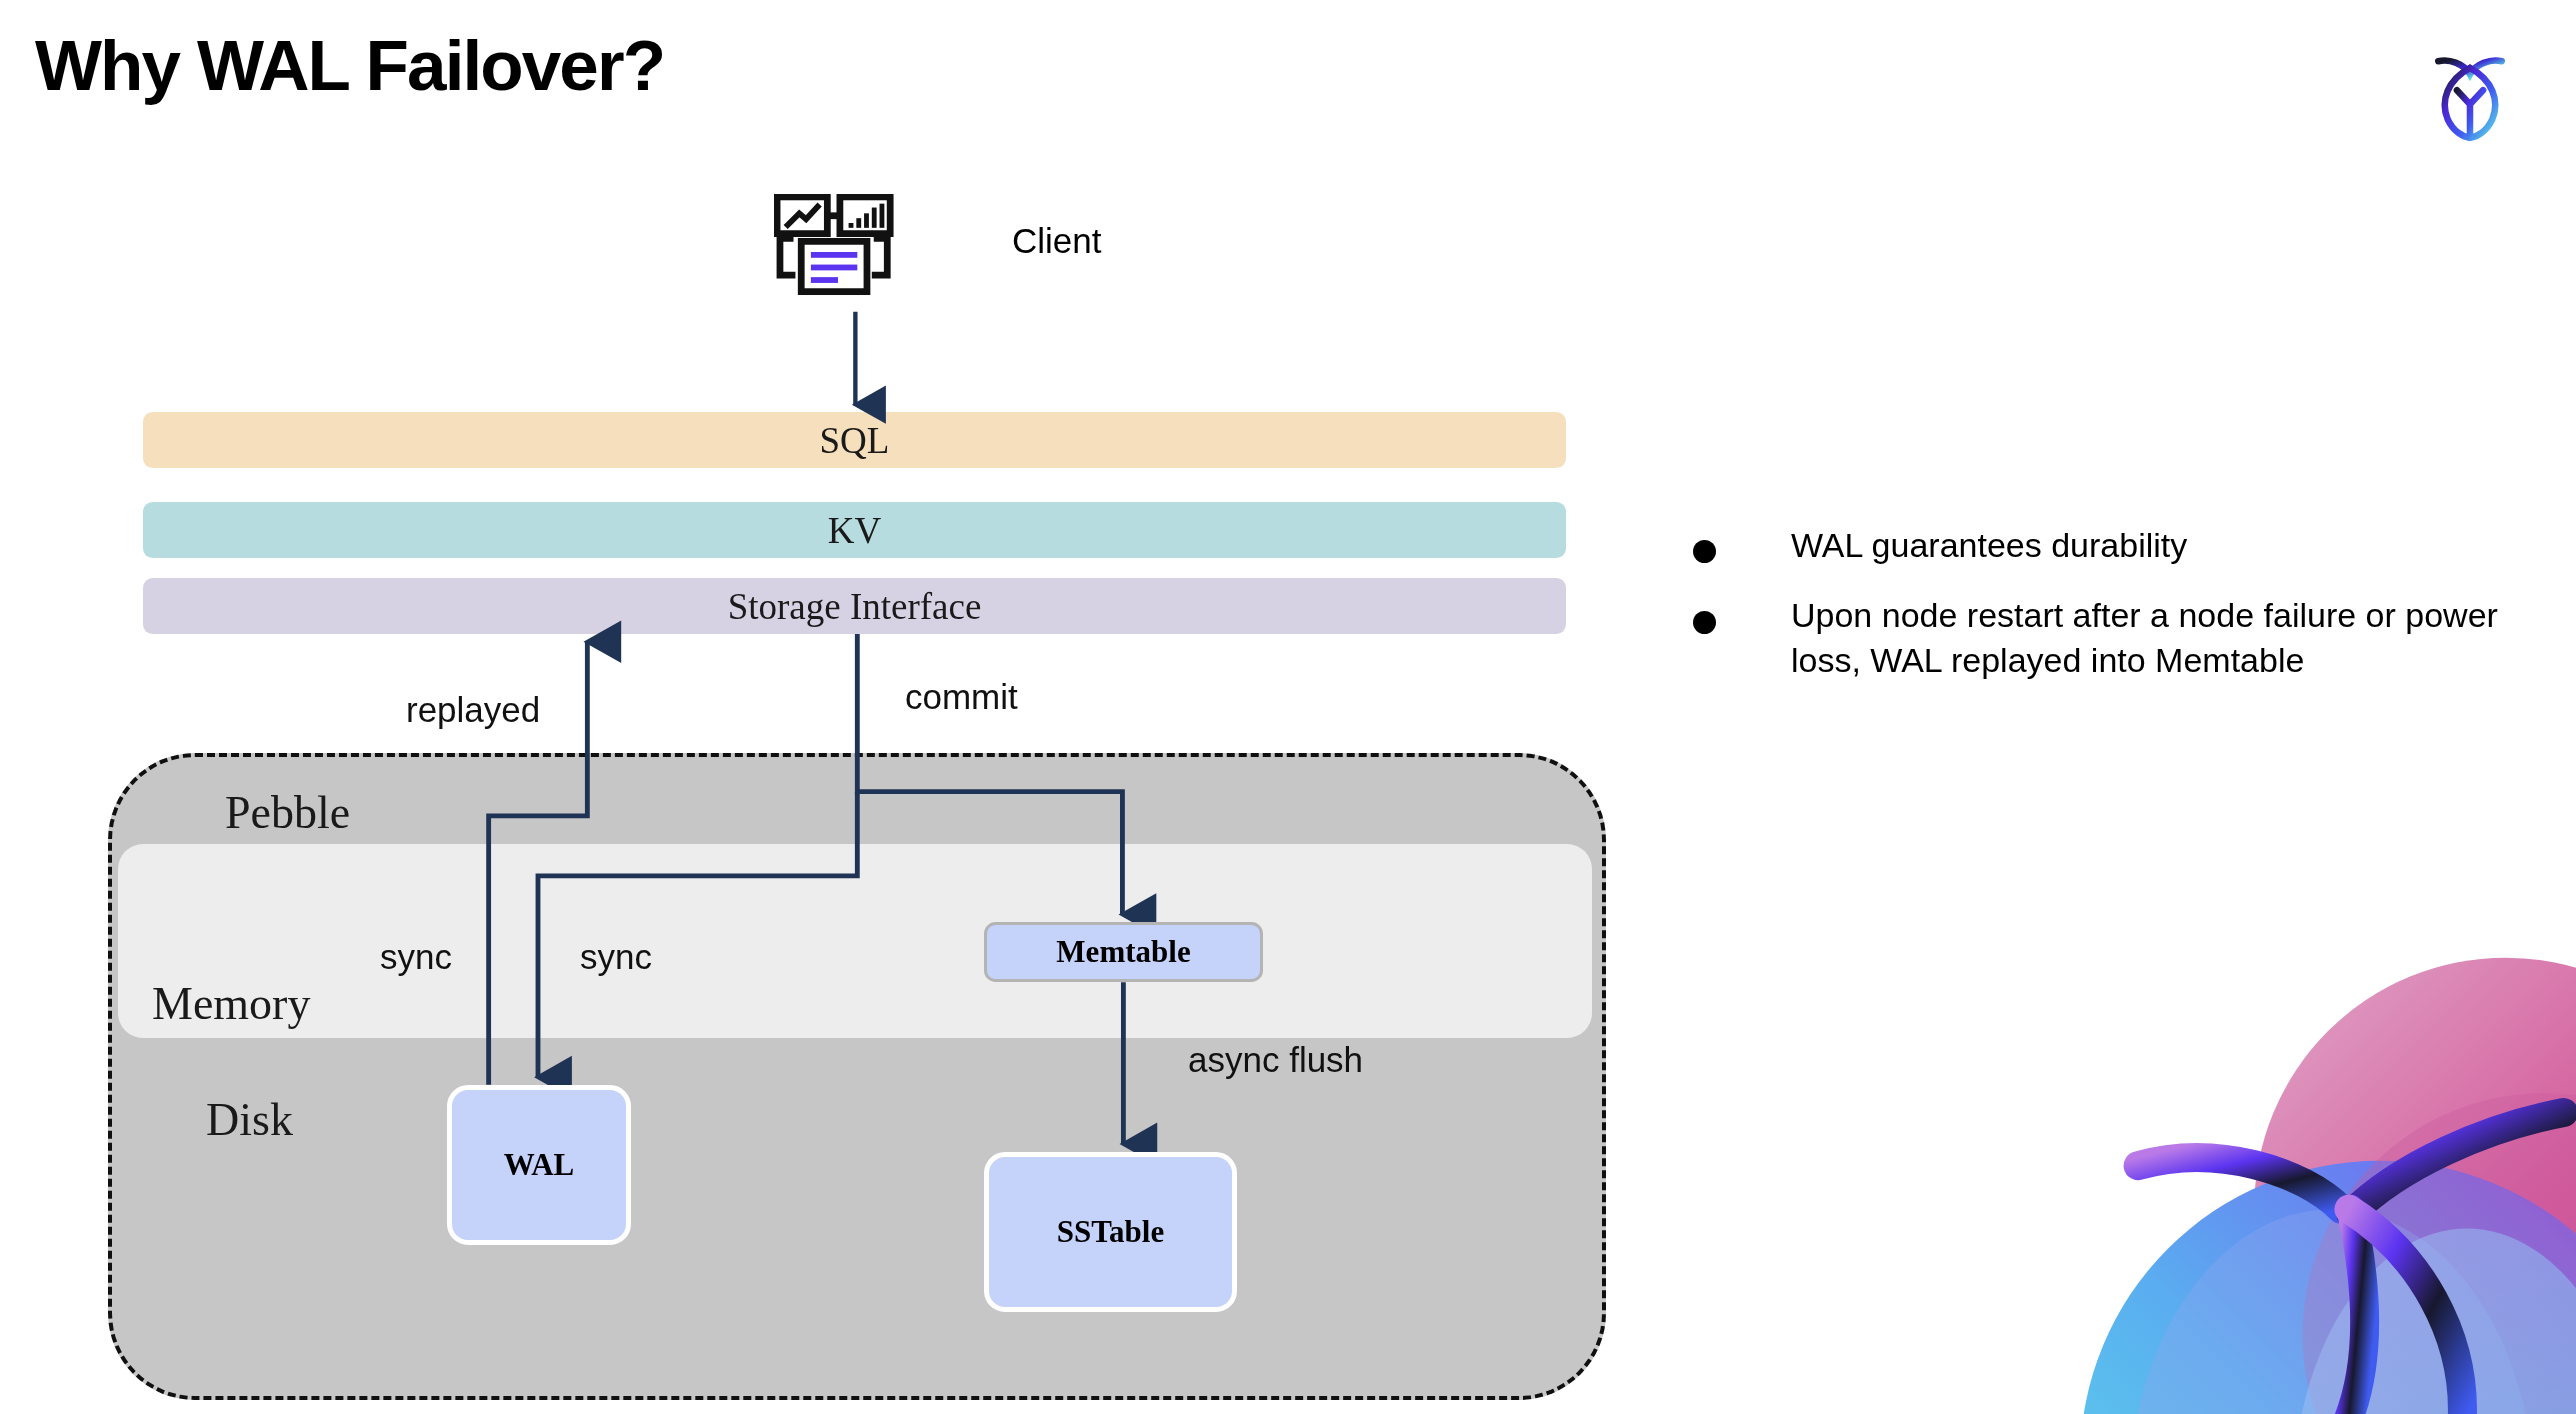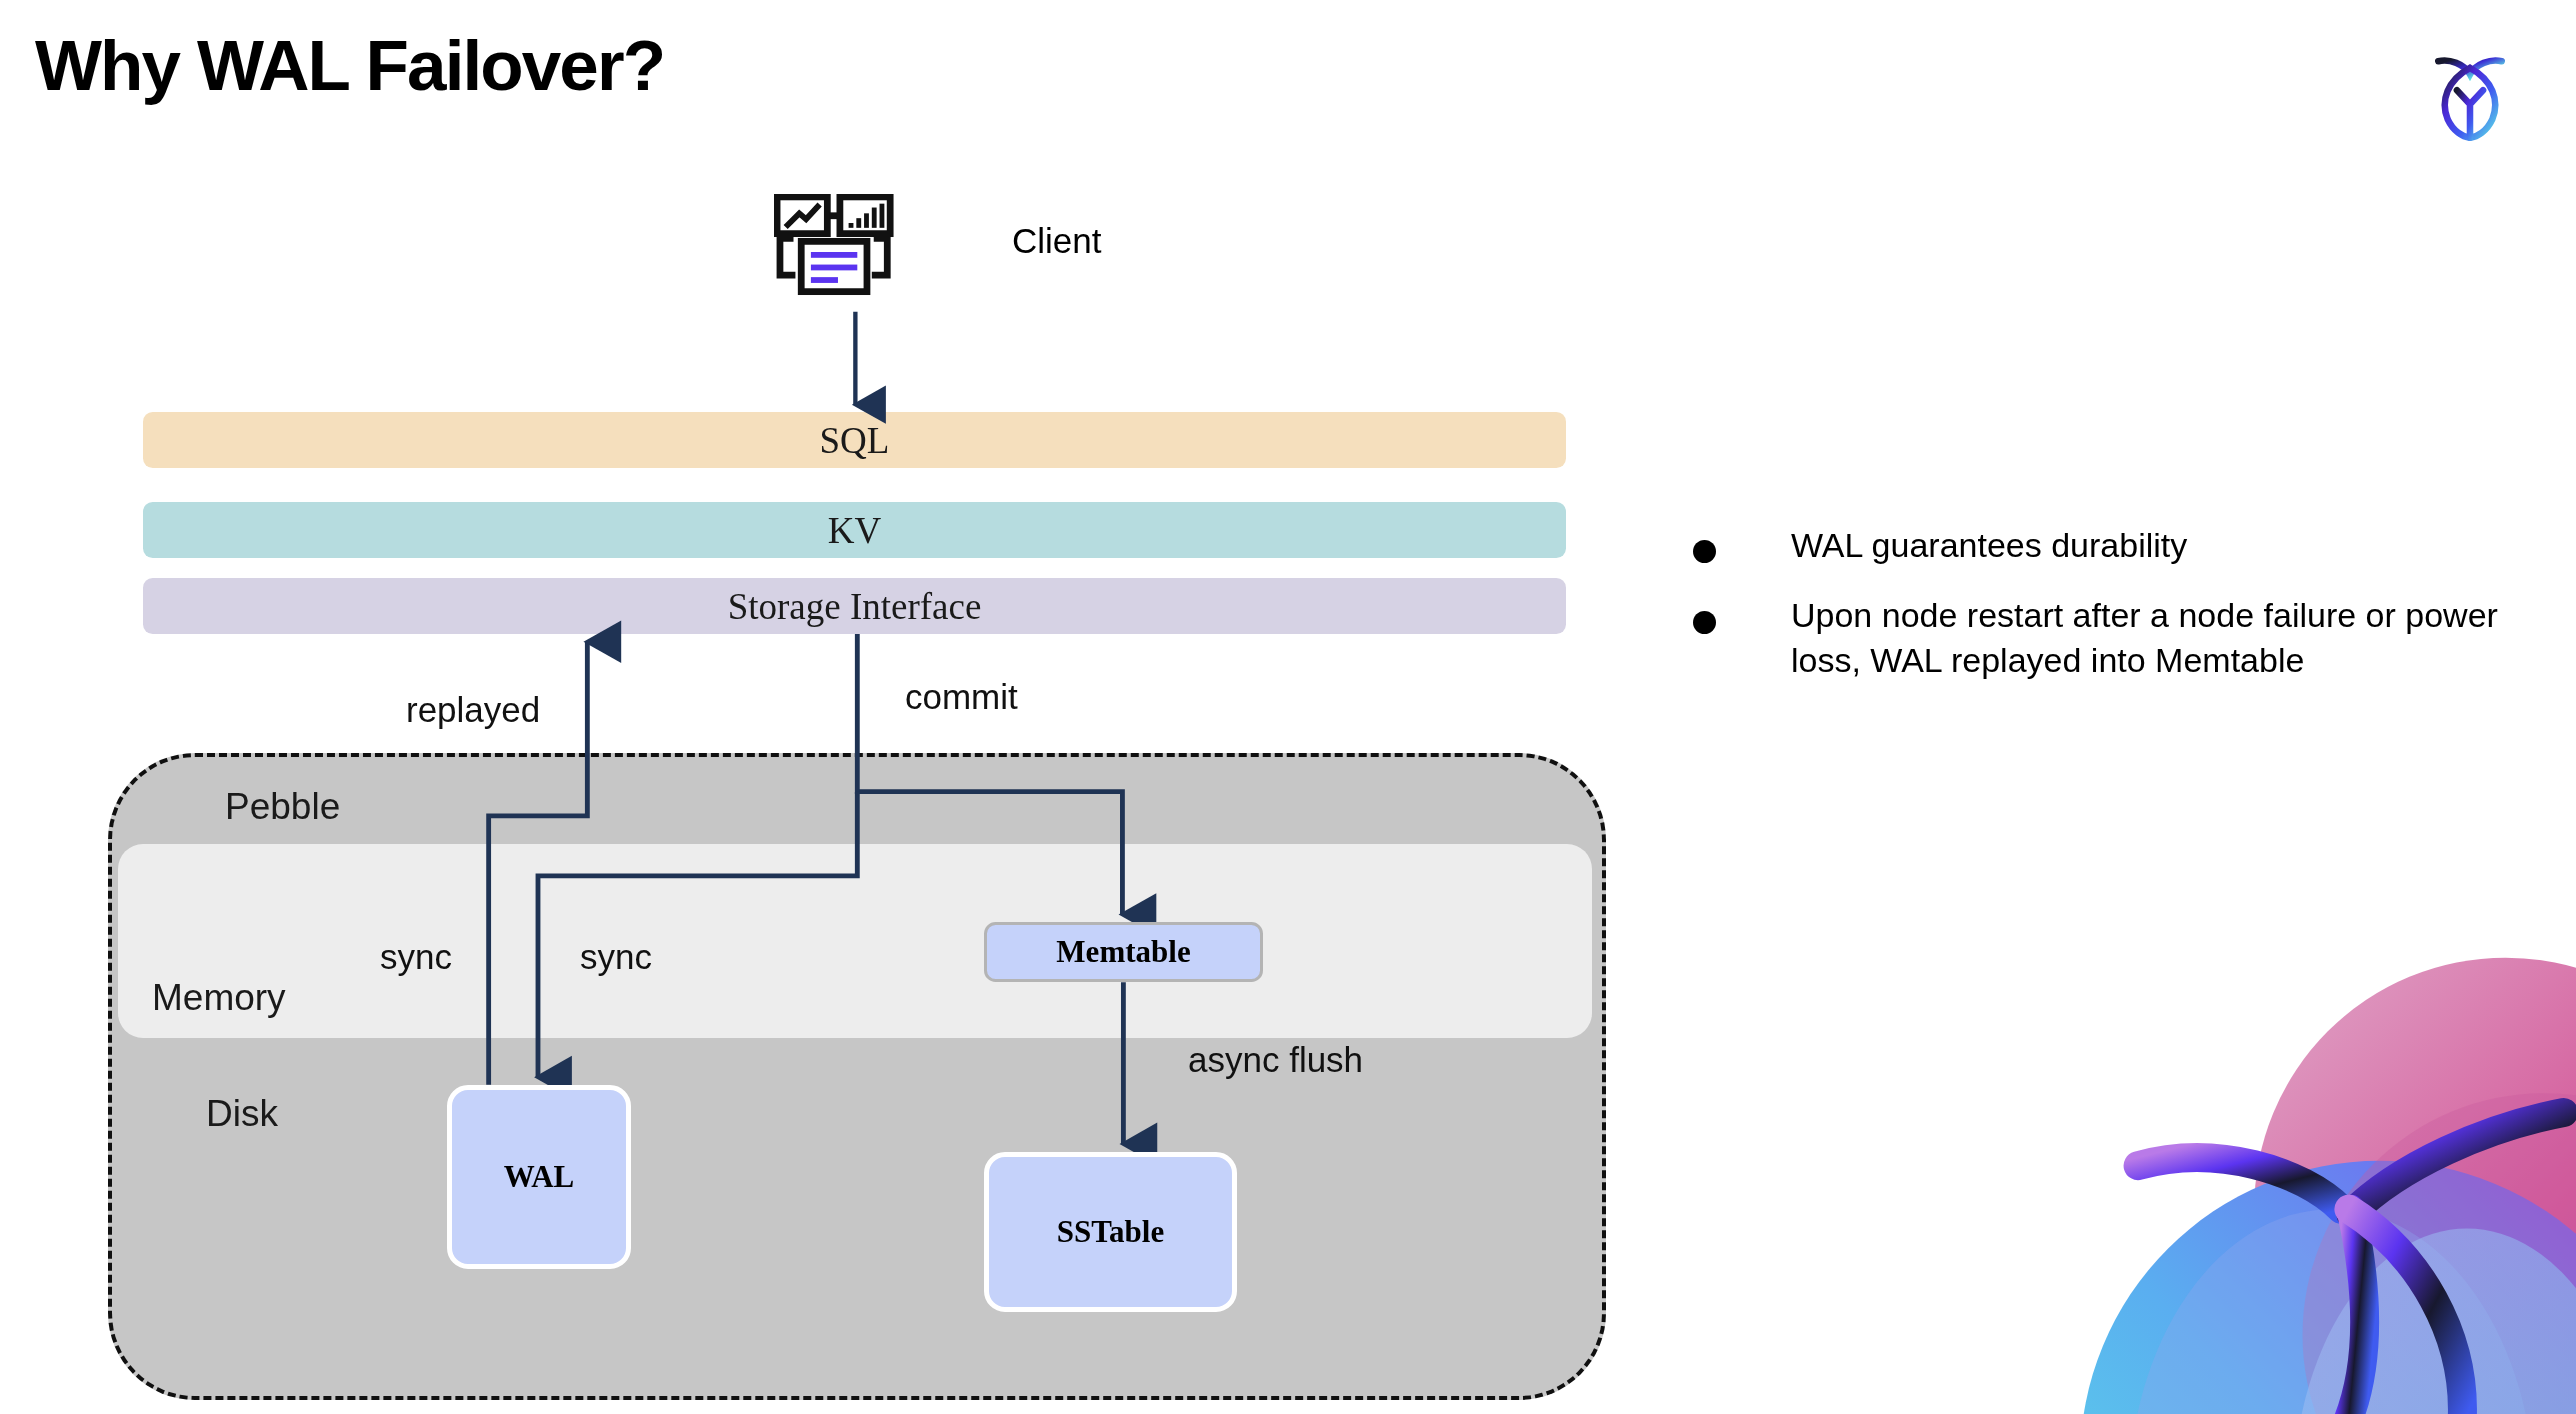--- a/index.html
+++ b/index.html
@@ -97,22 +97,22 @@
     position: absolute;
     left: 118px;
     top: 844px;
     width: 1474px;
     height: 194px;
     background: #ededed;
     border-radius: 25px;
   }
   .region-label {
     position: absolute;
-    font-family: Liberation Sans, sans-serif;
-    font-size: 37px;
+    font-family: Liberation Serif, serif;
+    font-size: 46px;
     color: #1a1a1a;
     white-space: nowrap;
   }
   #label-pebble { left: 225px; top: 786px; }
   #label-memory { left: 152px; top: 977px; }
   #label-disk   { left: 206px; top: 1093px; }
 
   
   .store-box {
     position: absolute;
@@ -131,21 +131,21 @@
     top: 922px;
     width: 279px;
     height: 60px;
     border: 3.9px solid #b4b4b4;
     border-radius: 11.6px;
   }
   #box-wal {
     left: 447px;
     top: 1085px;
     width: 184px;
-    height: 184px;
+    height: 160px;
     border: 5.8px solid #ffffff;
     border-radius: 21px;
   }
   #box-sstable {
     left: 984px;
     top: 1152px;
     width: 253px;
     height: 160px;
     border: 5.8px solid #ffffff;
     border-radius: 21px;

